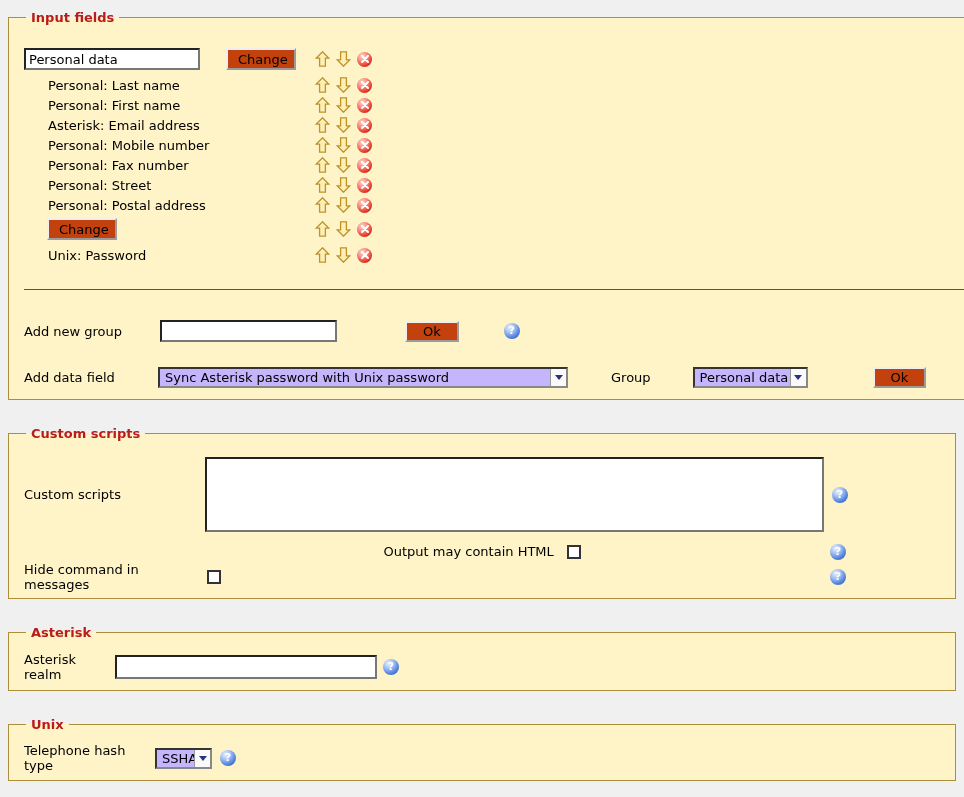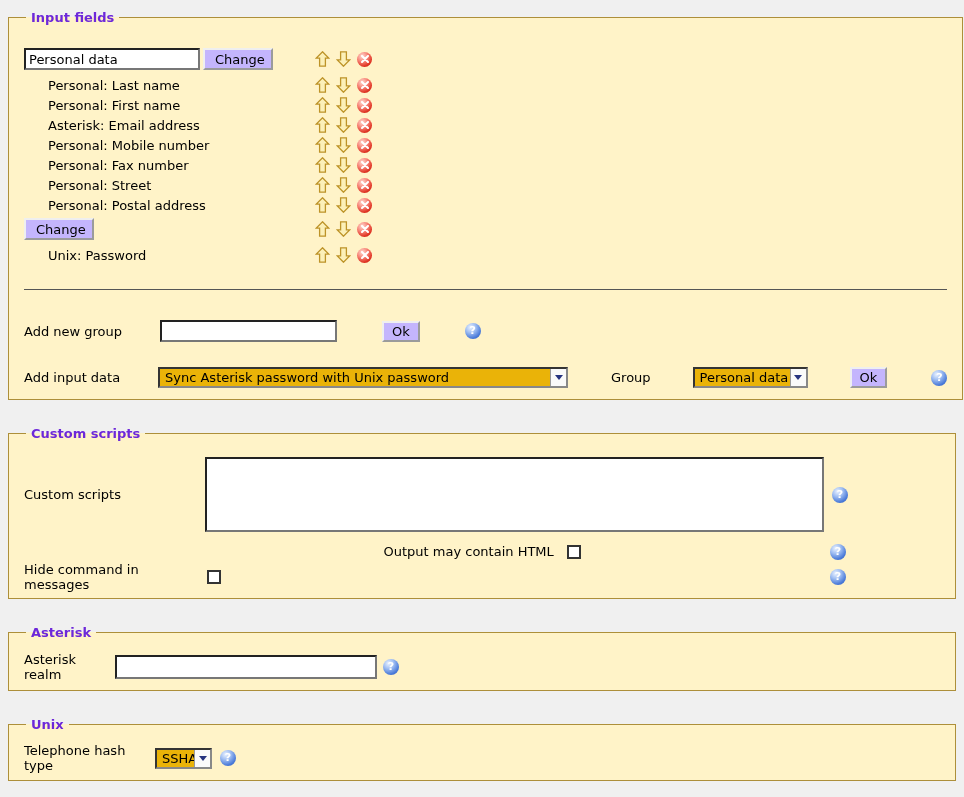--- a/index.html
+++ b/index.html
@@ -10,21 +10,21 @@
     font-size:13px;color:#000;
     padding-top:10px;box-sizing:border-box;
   }
   fieldset{
     border:1px solid #ad8f3a;
     background:#fff3c8;
     margin:0 8px 26px 8px;
     padding:4px 15px 10px 15px;
   }
   legend{
-    font-weight:bold;color:#6d28d9;
+    font-weight:bold;color:#b91c1c;
     padding:0 5px;margin-left:2px;
   }
   .row{display:flex;align-items:center;gap:37px;}
   
   #groups-container{padding-top:16px;}
   .group-row{height:24px;margin:2px 0 4px 0;}
   .field-row{height:20px;}
   .gcell{width:254px;display:flex;align-items:center;}
   .fname{width:254px;padding-left:24px;box-sizing:border-box;white-space:nowrap;}
   .icons{display:flex;align-items:center;gap:6px;}
@@ -41,35 +41,35 @@
   }
   
   .tin{
     box-sizing:border-box;height:22px;
     border:2px inset #777;background:#fff;
     font-family:inherit;font-size:inherit;padding:1px 3px;
   }
   .group-input{width:176px;margin-right:3px;}
   .btn{
     font-family:inherit;font-size:inherit;
-    background:#c4b5fd;border:2px outset #efefef;
-    height:22px;box-sizing:border-box;padding:1px 10px;cursor:pointer;
+    background:#c2410c;border:2px outset #efefef;
+    height:22px;box-sizing:border-box;padding:1px 10px;cursor:pointer;margin-left:23px;
   }
   .change-btn{width:70px;}
-  .ok-btn{height:21px;padding:0 8px;}
+  .ok-btn{height:21px;padding:0 16px;}
   hr.sep{border:none;border-top:1px solid #555;margin:24px 0 0 0;}
   .addgrp{margin-top:29px;height:24px;}
   .addgrp .lbl{width:99px;}
   .addgrp .tin{width:177px;margin-right:8px;}
   .addfld{margin-top:23px;height:23px;}
   .addfld .lbl{width:97px;}
   
   .sel{
     display:inline-flex;align-items:stretch;height:21px;
-    border:2px inset #888;background:#eab308;
+    border:2px inset #888;background:#c4b5fd;
     box-sizing:border-box;cursor:pointer;
   }
   .seltxt{display:flex;align-items:center;padding:0 5px;flex:1;white-space:nowrap;overflow:hidden;}
   .selbtn{width:15px;background:#fafafa;border-left:1px solid #999;display:flex;align-items:center;justify-content:center;flex:none;}
   .tri{width:0;height:0;border-left:4px solid transparent;border-right:4px solid transparent;border-top:5px solid #26337f;}
   .sel-big{width:410px;margin-right:6px;}
   .sel-group{width:115px;margin:0 5px;}
   .sel-hash{width:57px;margin-right:4px;}
   .grp-word{flex:none;}
   
@@ -308,21 +308,21 @@
   <hr class="sep">
 
   <div class="row addgrp">
     <span class="lbl">Add new group</span>
     <input class="tin" value="" style="">
     <button class="btn ok-btn">Ok</button>
     <span class="help">?</span>
   </div>
 
   <div class="row addfld">
-    <span class="lbl">Add input data</span>
+    <span class="lbl">Add data field</span>
     <span class="sel sel-big">
       <span class="seltxt">Sync Asterisk password with Unix password</span>
       <span class="selbtn">
           <span class="tri"></span>
         </span>
     </span>
     <span class="grp-word">Group</span>
     <span class="sel sel-group">
       <span class="seltxt">Personal data</span>
       <span class="selbtn">

